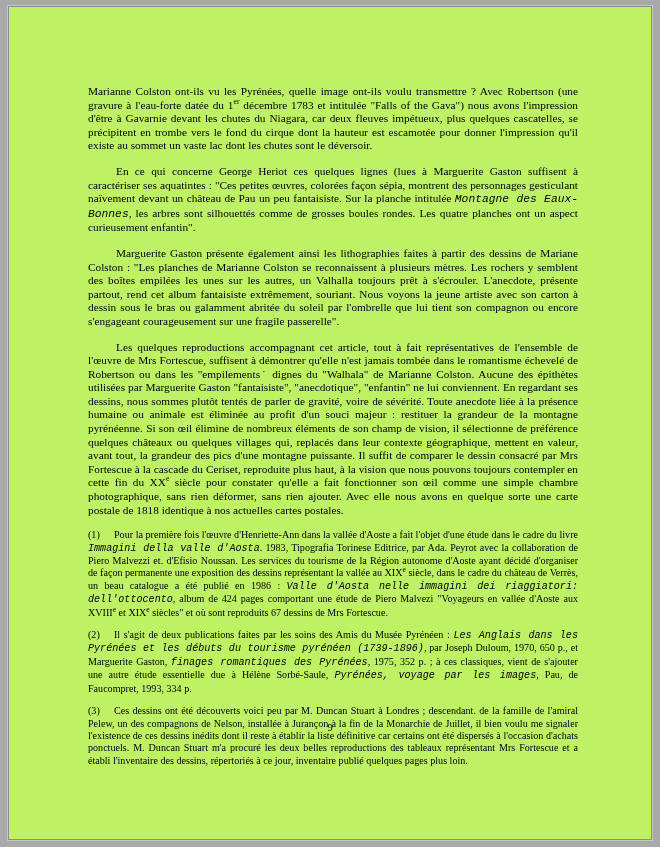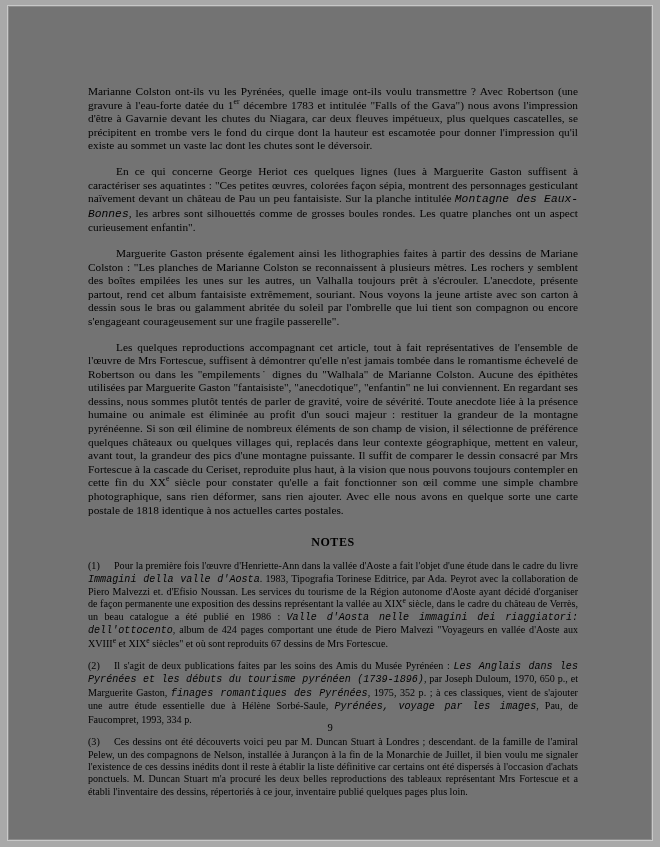--- a/index.html
+++ b/index.html
@@ -12,21 +12,21 @@
     background: #a9a9a9;
     font-family: "Liberation Serif", serif;
     overflow: hidden;
   }
   .page-wrap {
     position: absolute;
     left: 8px;
     top: 6px;
     width: 644px;
     height: 834px;
-    background: #737373;
+    background: #bef264;
     box-sizing: border-box;
     border: 1px solid #8c8c8c;
     box-shadow: 0 0 0 1px #c8c8c8;
   }
   .page-inner {
     position: absolute;
     left: 79px;
     top: 78px;
     width: 490px;
   }
@@ -87,21 +87,20 @@
 <div class="page-wrap">
   <div class="page-inner">
 
     <div id="body-block">
         <p class="body-para first">Marianne Colston ont-ils vu les Pyrénées, quelle image ont-ils voulu transmettre ? Avec Robertson (une gravure à l'eau-forte datée du 1<sup>er</sup> décembre 1783 et intitulée "Falls of the Gava") nous avons l'impression d'être à Gavarnie devant les chutes du Niagara, car deux fleuves impétueux, plus quelques cascatelles, se précipitent en trombe vers le fond du cirque dont la hauteur est escamotée pour donner l'impression qu'il existe au sommet un vaste lac dont les chutes sont le déversoir.</p>
         <p class="body-para">En ce qui concerne George Heriot ces quelques lignes (lues à Marguerite Gaston suffisent à caractériser ses aquatintes : "Ces petites œuvres, colorées façon sépia, montrent des personnages gesticulant naïvement devant un château de Pau un peu fantaisiste. Sur la planche intitulée <em>Montagne des Eaux-Bonnes</em>, les arbres sont silhouettés comme de grosses boules rondes. Les quatre planches ont un aspect curieusement enfantin".</p>
         <p class="body-para">Marguerite Gaston présente également ainsi les lithographies faites à partir des dessins de Mariane Colston : "Les planches de Marianne Colston se reconnaissent à plusieurs mètres. Les rochers y semblent des boîtes empilées les unes sur les autres, un Valhalla toujours prêt à s'écrouler. L'anecdote, présente partout, rend cet album fantaisiste extrêmement, souriant. Nous voyons la jeune artiste avec son carton à dessin sous le bras ou galamment abritée du soleil par l'ombrelle que lui tient son compagnon ou encore s'engageant courageusement sur une fragile passerelle".</p>
         <p class="body-para">Les quelques reproductions accompagnant cet article, tout à fait représentatives de l'ensemble de l'œuvre de Mrs Fortescue, suffisent à démontrer qu'elle n'est jamais tombée dans le romantisme échevelé de Robertson ou dans les "empilements˙ dignes du "Walhala" de Marianne Colston. Aucune des épithètes utilisées par Marguerite Gaston "fantaisiste", "anecdotique", "enfantin" ne lui conviennent. En regardant ses dessins, nous sommes plutôt tentés de parler de gravité, voire de sévérité. Toute anecdote liée à la présence humaine ou animale est éliminée au profit d'un souci majeur : restituer la grandeur de la montagne pyrénéenne. Si son œil élimine de nombreux éléments de son champ de vision, il sélectionne de préférence quelques châteaux ou quelques villages qui, replacés dans leur contexte géographique, mettent en valeur, avant tout, la grandeur des pics d'une montagne puissante. Il suffit de comparer le dessin consacré par Mrs Fortescue à la cascade du Ceriset, reproduite plus haut, à la vision que nous pouvons toujours contempler en cette fin du XX<sup>e</sup> siècle pour constater qu'elle a fait fonctionner son œil comme une simple chambre photographique, sans rien déformer, sans rien ajouter. Avec elle nous avons en quelque sorte une carte postale de 1818 identique à nos actuelles cartes postales.</p>
       </div>
 
-    <h2 class="notes-heading">NOTES</h2>
 
     <div id="notes-block">
         <p class="note-para"><span class="note-num">(1)</span>Pour la première fois l'œuvre d'Henriette-Ann dans la vallée d'Aoste a fait l'objet d'une étude dans le cadre du livre <em>Immagini della valle d'Aosta</em>. 1983, Tipografia Torinese Editrice, par Ada. Peyrot avec la collaboration de Piero Malvezzi et. d'Efisio Noussan. Les services du tourisme de la Région autonome d'Aoste ayant décidé d'organiser de façon permanente une exposition des dessins représentant la vallée au XIX<sup>e</sup> siècle, dans le cadre du château de Verrès, un beau catalogue a été publié en 1986 : <em>Valle d'Aosta nelle immagini dei riaggiatori: dell'ottocento</em>, album de 424 pages comportant une étude de Piero Malvezi "Voyageurs en vallée d'Aoste aux XVIII<sup>e</sup> et XIX<sup>e</sup> siècles" et où sont reproduits 67 dessins de Mrs Fortescue.</p>
         <p class="note-para"><span class="note-num">(2)</span>Il s'agit de deux publications faites par les soins des Amis du Musée Pyrénéen : <em>Les Anglais dans les Pyrénées et les débuts du tourisme pyrénéen (1739-1896)</em>, par Joseph Duloum, 1970, 650 p., et Marguerite Gaston, <em>finages romantiques des Pyrénées</em>, 1975, 352 p. ; à ces classiques, vient de s'ajouter une autre étude essentielle due à Hélène Sorbé-Saule, <em>Pyrénées, voyage par les images</em>, Pau, de Faucompret, 1993, 334 p.</p>
         <p class="note-para"><span class="note-num">(3)</span>Ces dessins ont été découverts voici peu par M. Duncan Stuart à Londres ; descendant. de la famille de l'amiral Pelew, un des compagnons de Nelson, installée à Jurançon à la fin de la Monarchie de Juillet, il bien voulu me signaler l'existence de ces dessins inédits dont il reste à établir la liste définitive car certains ont été dispersés à l'occasion d'achats ponctuels. M. Duncan Stuart m'a procuré les deux belles reproductions des tableaux représentant Mrs Fortescue et a établi l'inventaire des dessins, répertoriés à ce jour, inventaire publié quelques pages plus loin.</p>
       </div>
 
   </div>
   <div class="page-number">9</div>
 </div>

